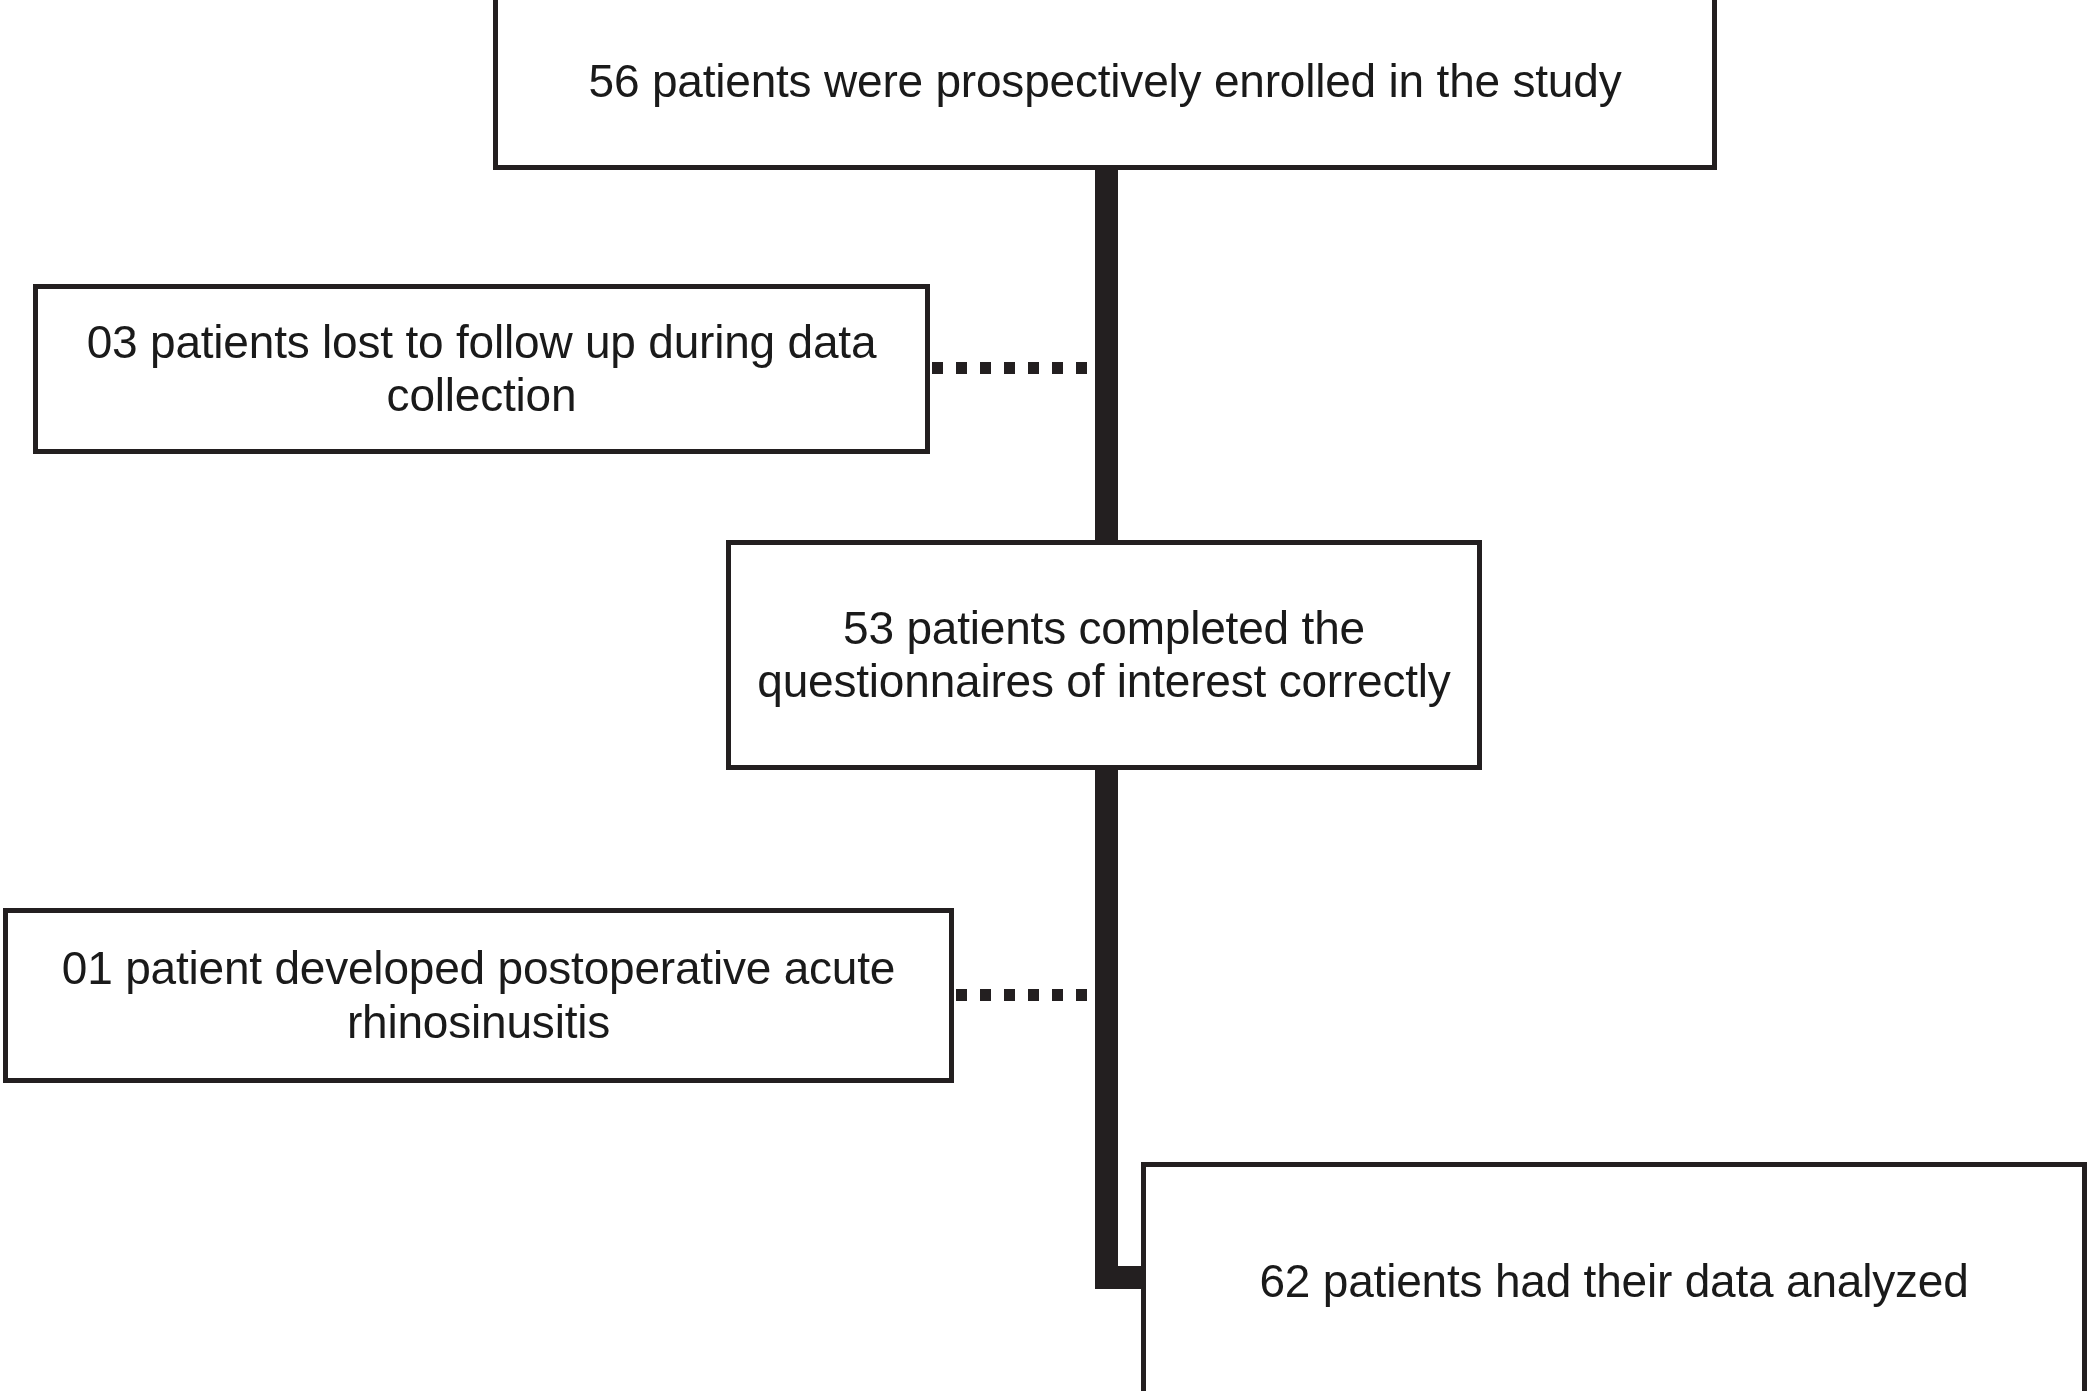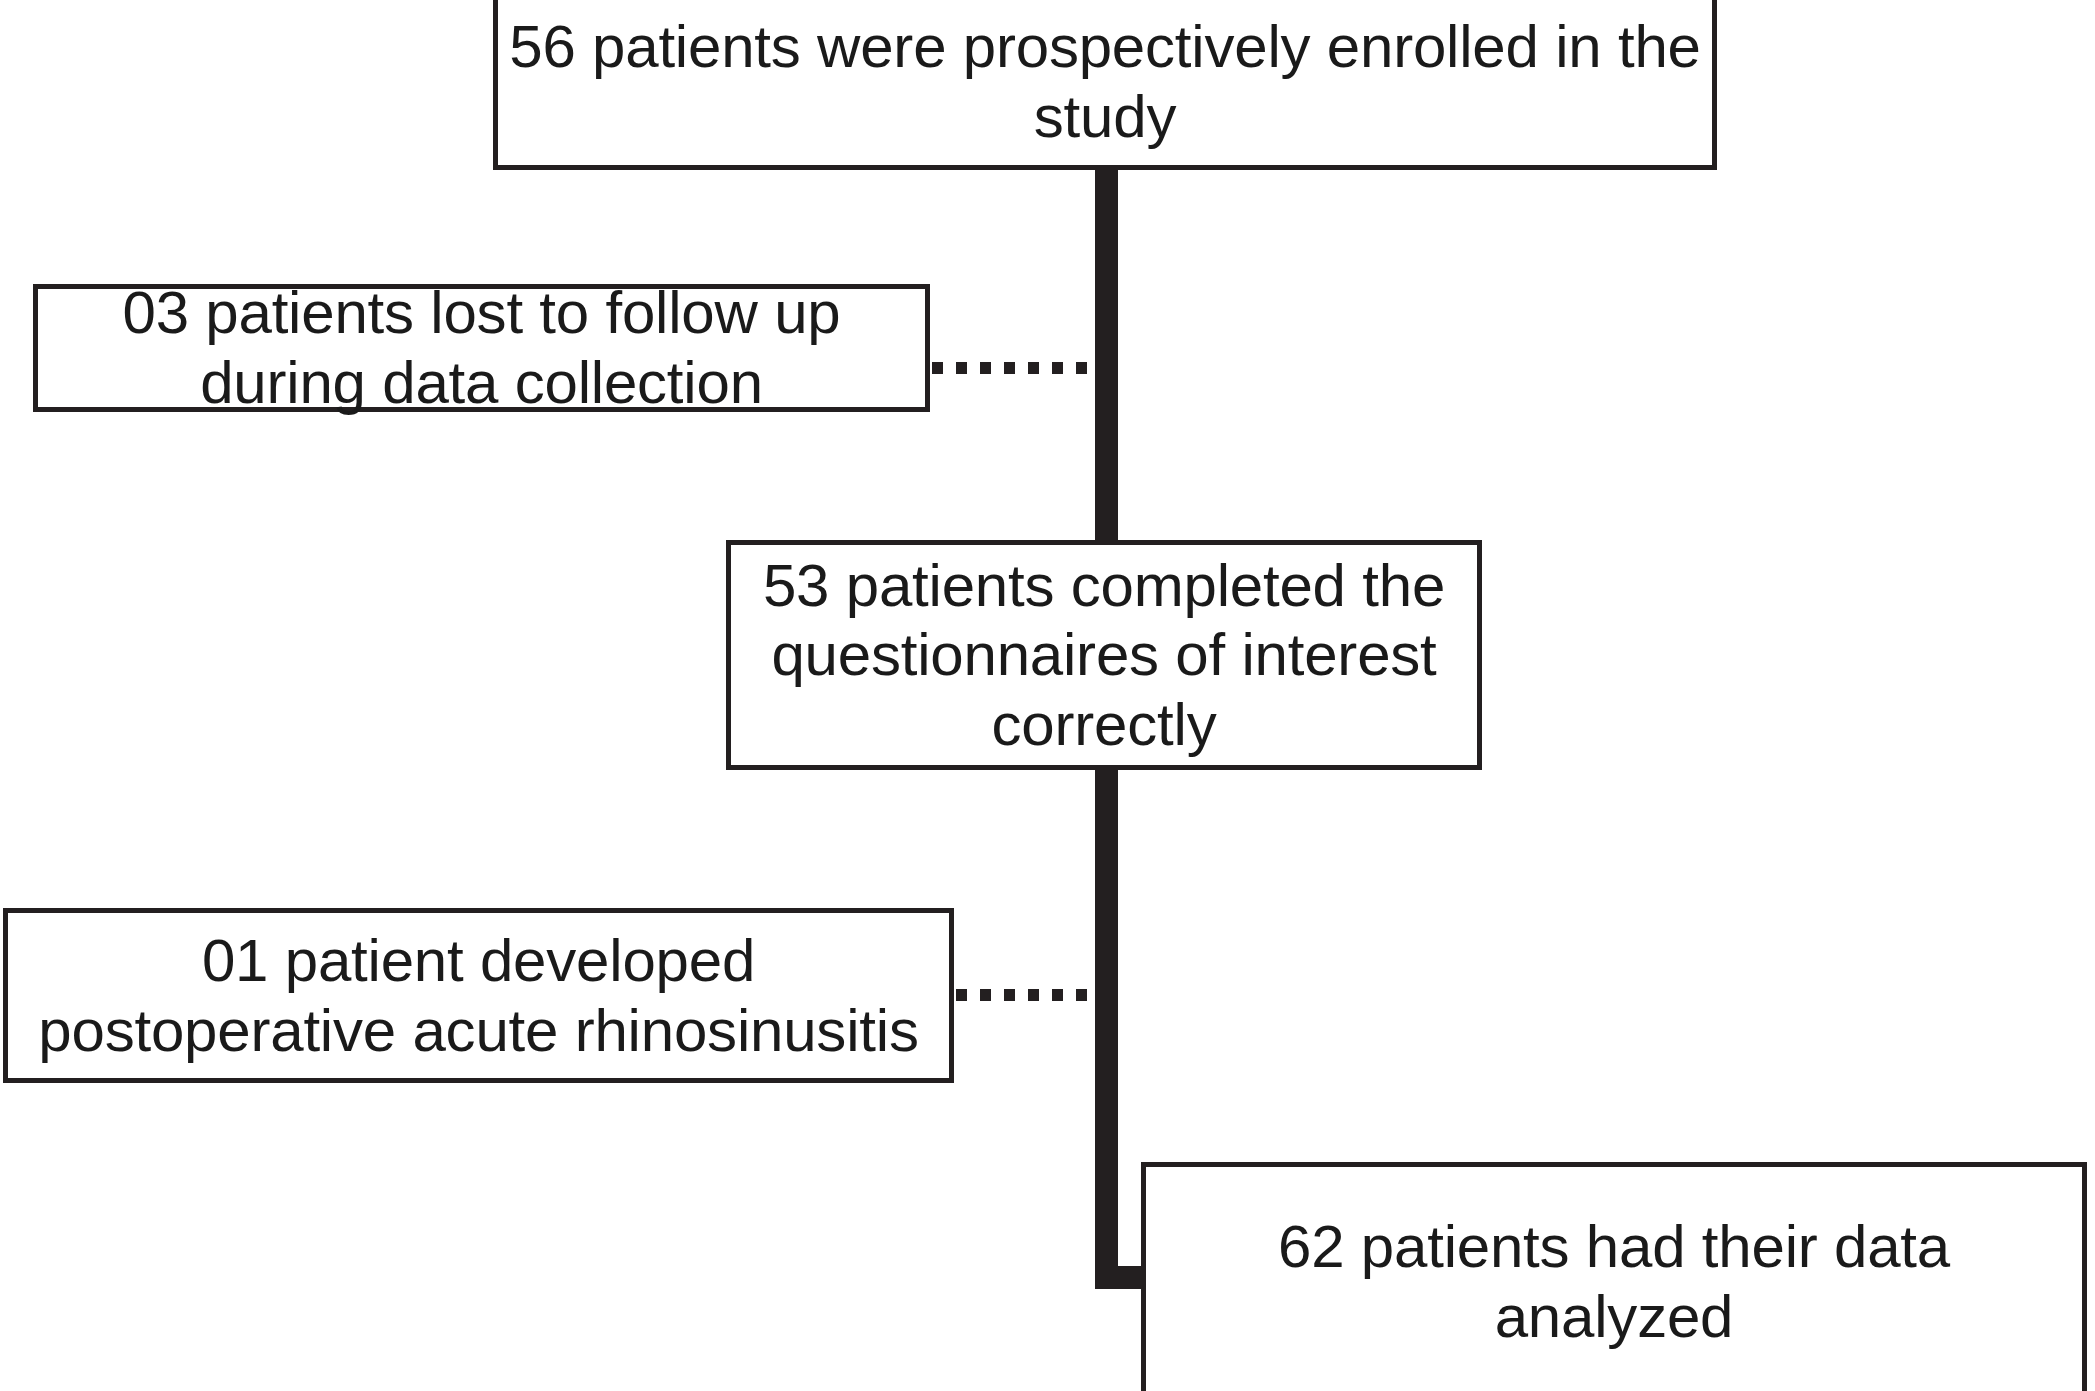--- a/index.html
+++ b/index.html
@@ -26,34 +26,34 @@
     display: flex;
     align-items: center;
     justify-content: center;
     text-align: center;
     z-index: 3;
   }
   .node .node-text {
     display: block;
     width: 100%;
     padding: 0 10px;
-    font-size: 60px;
+    font-size: 46px;
     line-height: 1.16;
     letter-spacing: -0.2px;
     white-space: pre-line;
     color: #1a1a1a;
   }
 
   #node-enrolled {
     left: 493px;  top: -6px;
     width: 1224px; height: 176px;
   }
   #node-lost {
     left: 33px;   top: 284px;
-    width: 897px; height: 128px;
+    width: 897px; height: 170px;
   }
   #node-completed {
     left: 726px;  top: 540px;
     width: 756px; height: 230px; text-align: center;
   }
   #node-rhinosinusitis {
     left: 3px;    top: 908px;
     width: 951px; height: 175px; justify-content: center;
   }
   #node-analyzed {

